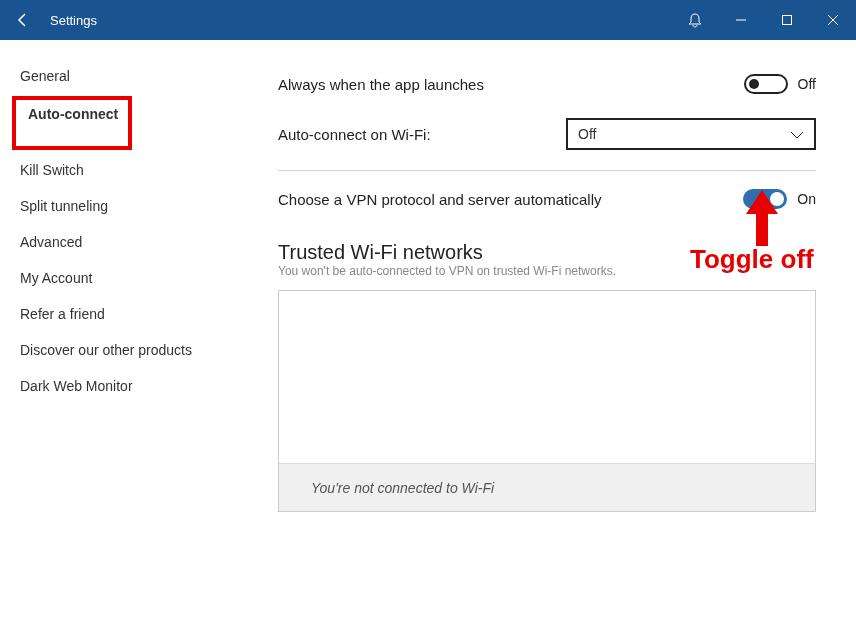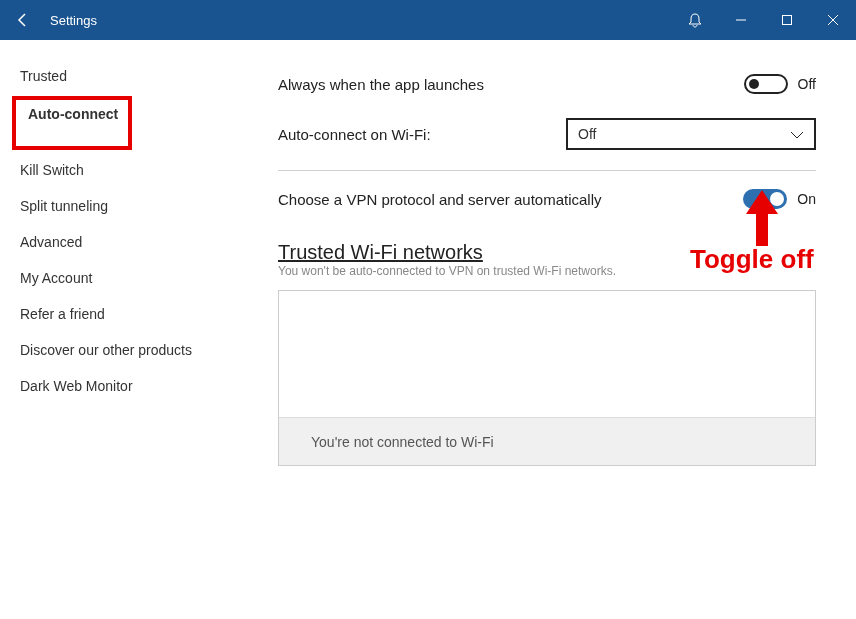--- a/index.html
+++ b/index.html
@@ -154,32 +154,32 @@
     .divider {
       height: 1px;
       background: #d0d0d0;
       margin: 4px 0 14px 0;
     }
     .section-title {
       font-size: 20px;
       font-weight: 400;
       color: #222;
       margin-top: 18px;
-      text-decoration: underline;
     }
     .section-sub {
       font-size: 12px;
       color: #888;
       margin-top: 0;
       margin-bottom: 12px;
     }
     .trusted-box {
       border: 1px solid #ccc;
-      height: 176px;
+      height: 222px;
       position: relative;
+      font-style: italic;
     }
     .trusted-footer {
       position: absolute;
       bottom: 0;
       left: 0;
       right: 0;
       height: 48px;
       background: #f0f0f0;
       border-top: 1px solid #ddd;
       display: flex;
@@ -233,21 +233,21 @@
   <div class="titlebar-btn">
     <svg width="12" height="12" viewBox="0 0 12 12">
         <line x1="1" y1="1" x2="11" y2="11" stroke="#fff" stroke-width="1"></line>
         <line x1="11" y1="1" x2="1" y2="11" stroke="#fff" stroke-width="1"></line>
       </svg>
   </div>
 </div>
 
 <div class="content">
   <div class="sidebar">
-    <div class="sidebar-item">Trusted</div>
+    <div class="sidebar-item">General</div>
     <div style="margin:2px 0;">
       <span class="highlight-box">
         <span class="sidebar-item selected" style="padding:0;border:0;display:inline;">Auto-connect</span>
       </span>
     </div>
     <div class="sidebar-item">Kill Switch</div>
     <div class="sidebar-item">Split tunneling</div>
     <div class="sidebar-item">Advanced</div>
     <div class="sidebar-item">My Account</div>
     <div class="sidebar-item">Refer a friend</div>

